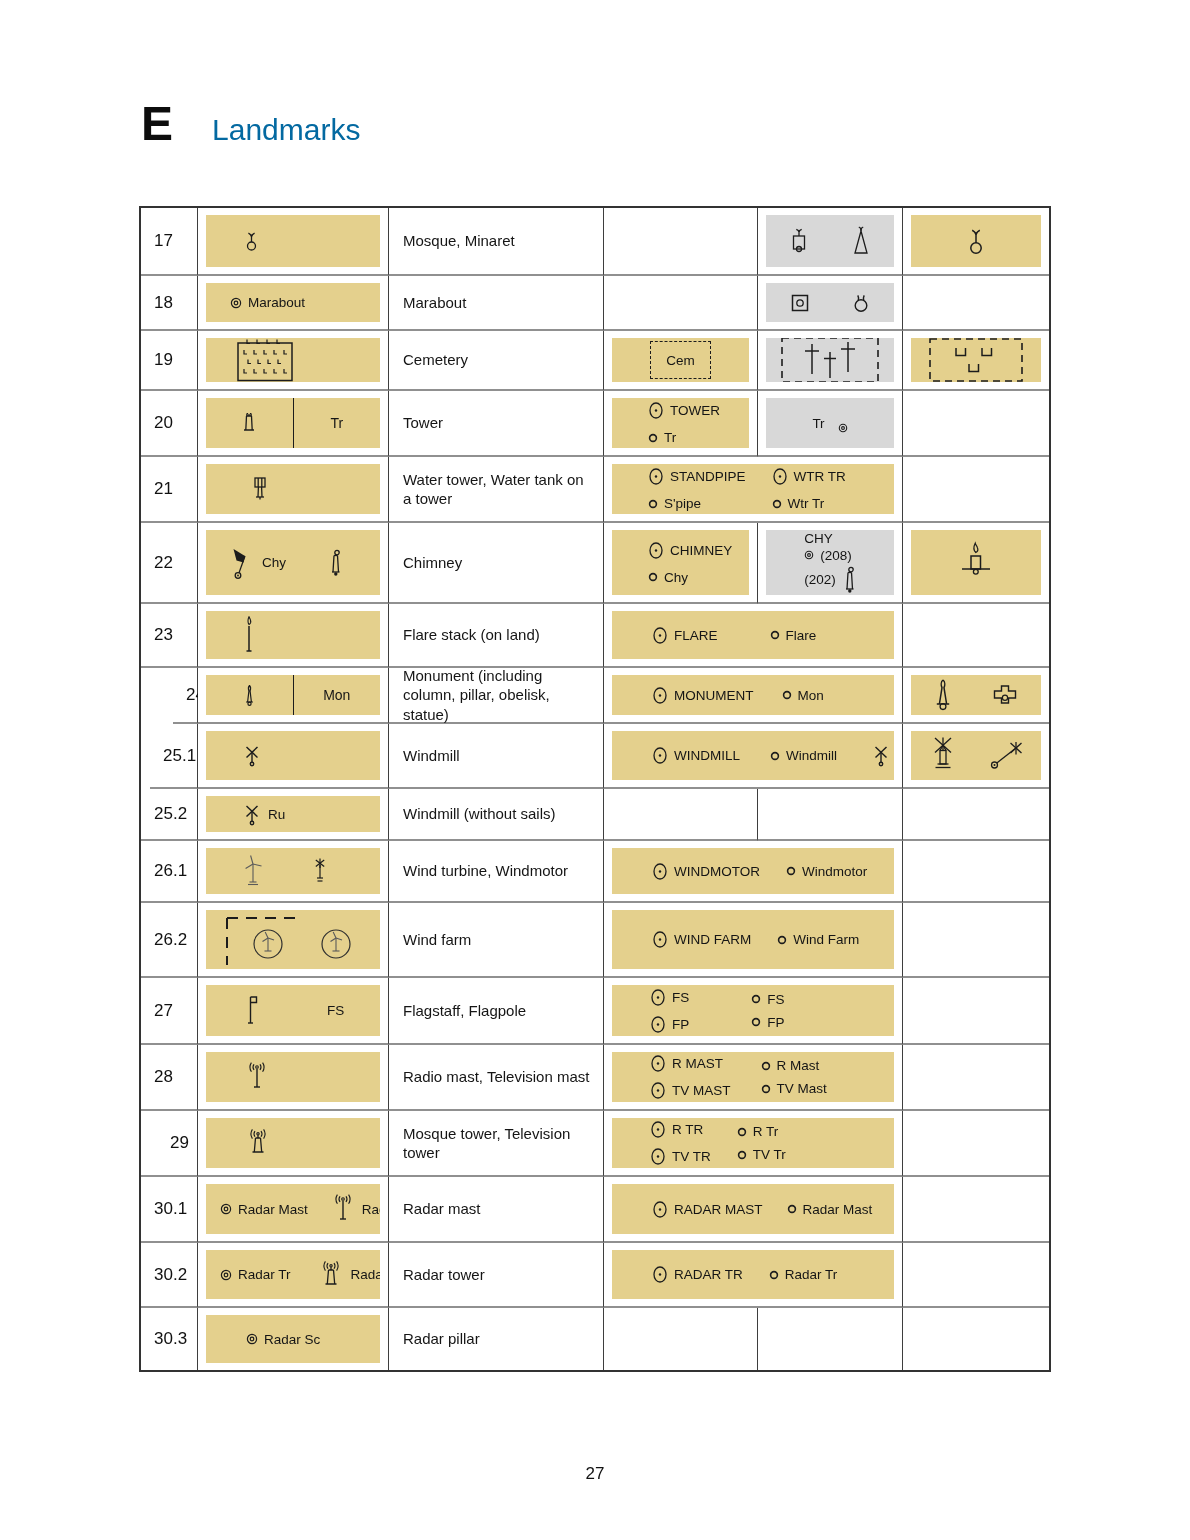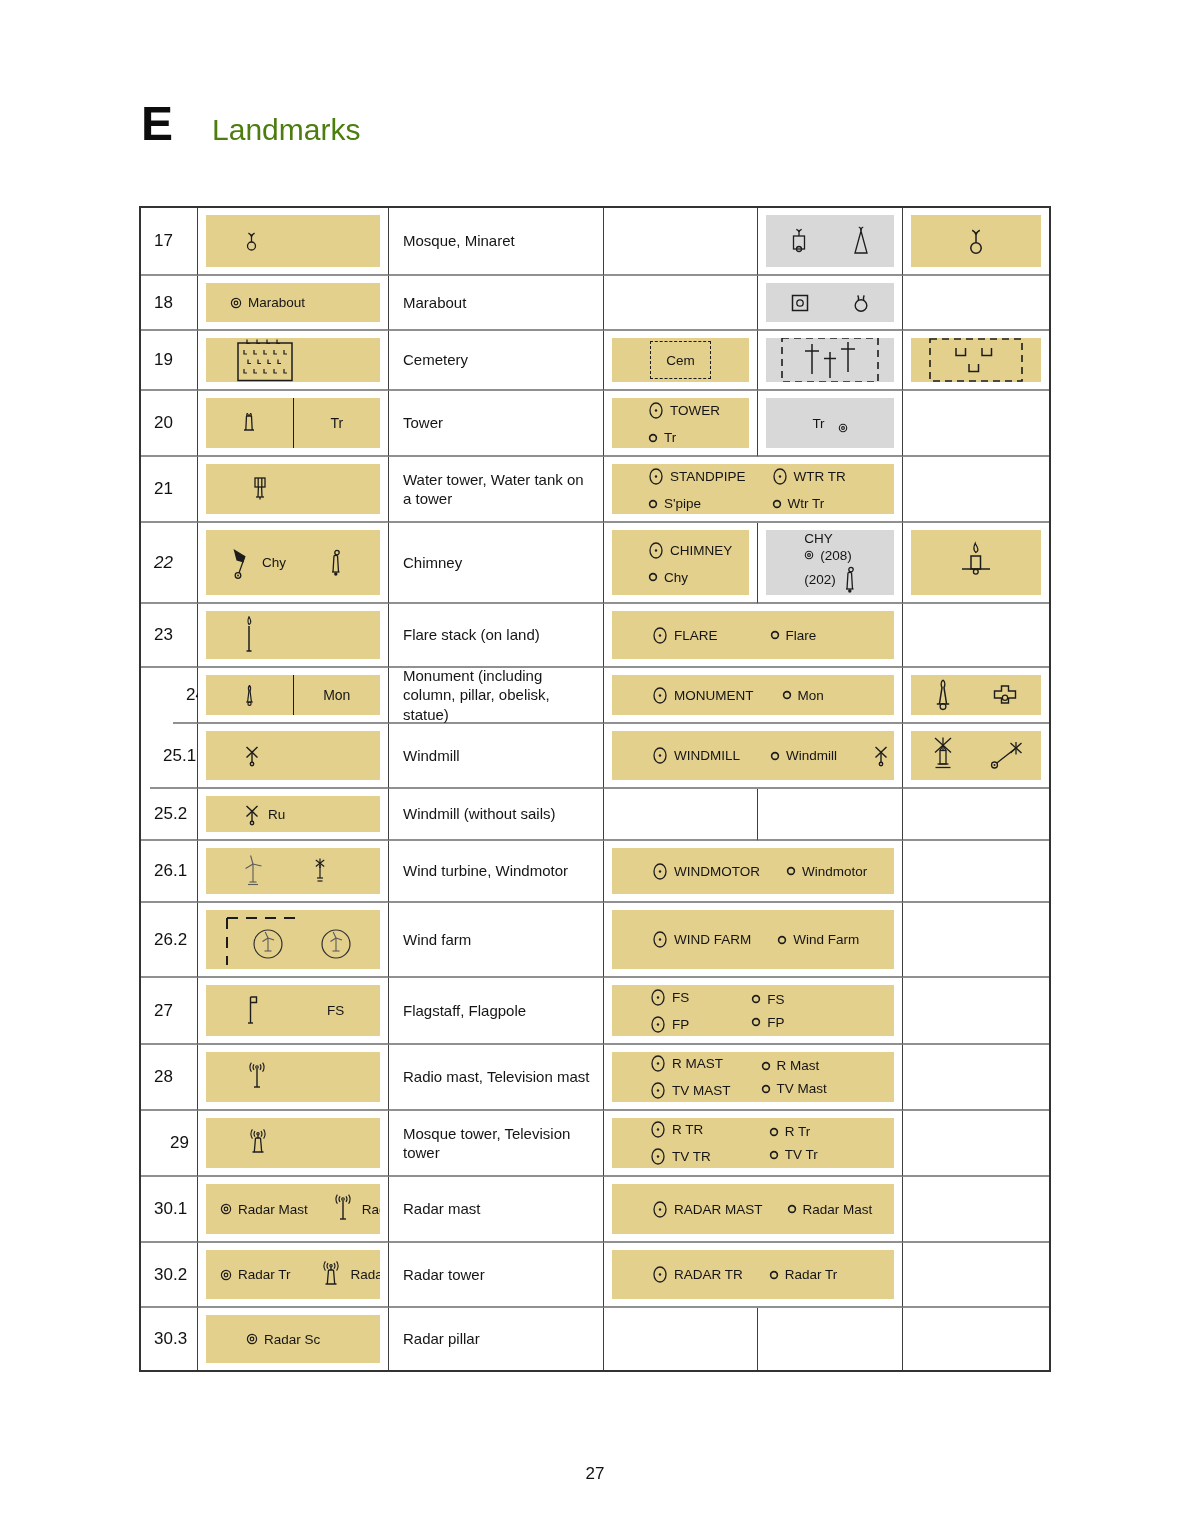--- a/index.html
+++ b/index.html
@@ -2,21 +2,21 @@
 <html><head>
 <meta charset="utf-8">
 <style>
   html,body{margin:0;padding:0;}
   body{
     width:1190px;height:1540px;position:relative;background:#ffffff;
     font-family:"Liberation Sans", sans-serif;color:#151515;
   }
   .hdr{position:absolute;left:141px;top:96px;display:flex;align-items:baseline;gap:38px;}
   .hletter{font-size:48px;font-weight:700;letter-spacing:1px;color:#0d0d0d;}
-  .htitle{font-size:30px;color:#4d7c0f;}
+  .htitle{font-size:30px;color:#0369a1;}
   #tbl{
     position:absolute;left:139px;top:206px;display:grid;background:#fff;
     grid-template-columns:57px 191px 215px 154px 145px 146px;
     grid-template-rows:68px 55px 60px 66px 66px 81px 64px 56px 65px 52px 62px 75px 67px 66px 66px 66px 65px 62px;
     border:2px solid #333;
   }
   .cell{
     border-right:1px solid #3e3e3e;border-bottom:2px solid #909090;
     display:flex;align-items:center;padding:7px 8px;box-sizing:border-box;background:#fff;
   }
@@ -392,21 +392,21 @@
               <svg width="10" height="10" viewBox="0 0 10 10">
                 <circle cx="5" cy="5" r="3.4" fill="none" stroke="#1c1c1c" stroke-width="1.6"></circle>
               </svg>
             </span>
             <span class="lbl">Wtr Tr</span>
           </div>
         </div>
       </div>
     </div>
     <div class="cell lc" style="grid-area: 5 / 6;"></div>
-    <div class="cell num" style="grid-area: 6 / 1; font-style: italic;">
+    <div class="cell num" style="grid-area: 6 / 1;">
       <span class="rowno">22</span>
     </div>
     <div class="cell" style="grid-area: 6 / 2;">
       <div class="box tan" style="padding-left: 24px;">
         <div class="bcol">
           <div class="bline">
             <span class="icon">
               <svg width="26" height="36" viewBox="0 0 26 36">
                 <g fill="none" stroke="#1c1c1c" stroke-width="1.3">
                   <circle cx="8" cy="30.5" r="2.8"></circle>
@@ -1038,21 +1038,21 @@
               </svg>
             </span>
           </div>
         </div>
       </div>
     </div>
     <div class="cell desc" style="grid-area: 15 / 3;">
       <span class="desctext">Mosque tower, Television tower</span>
     </div>
     <div class="cell" style="grid-area: 15 / 4 / auto / span 2;">
-      <div class="box tan" style="padding-left: 38px; column-gap: 58px;">
+      <div class="box tan" style="padding-left: 38px; column-gap: 26px;">
         <div class="bcol" style="row-gap: 8px;">
           <div class="bline">
             <span class="icon">
               <svg width="16" height="19" viewBox="0 0 16 19">
                 <ellipse cx="8" cy="9.5" rx="6" ry="7.5" fill="none" stroke="#1c1c1c" stroke-width="1.3"></ellipse>
                 <circle cx="8" cy="9.5" r="1.2" fill="#1c1c1c"></circle>
               </svg>
             </span>
             <span class="lbl">R TR</span>
           </div>

